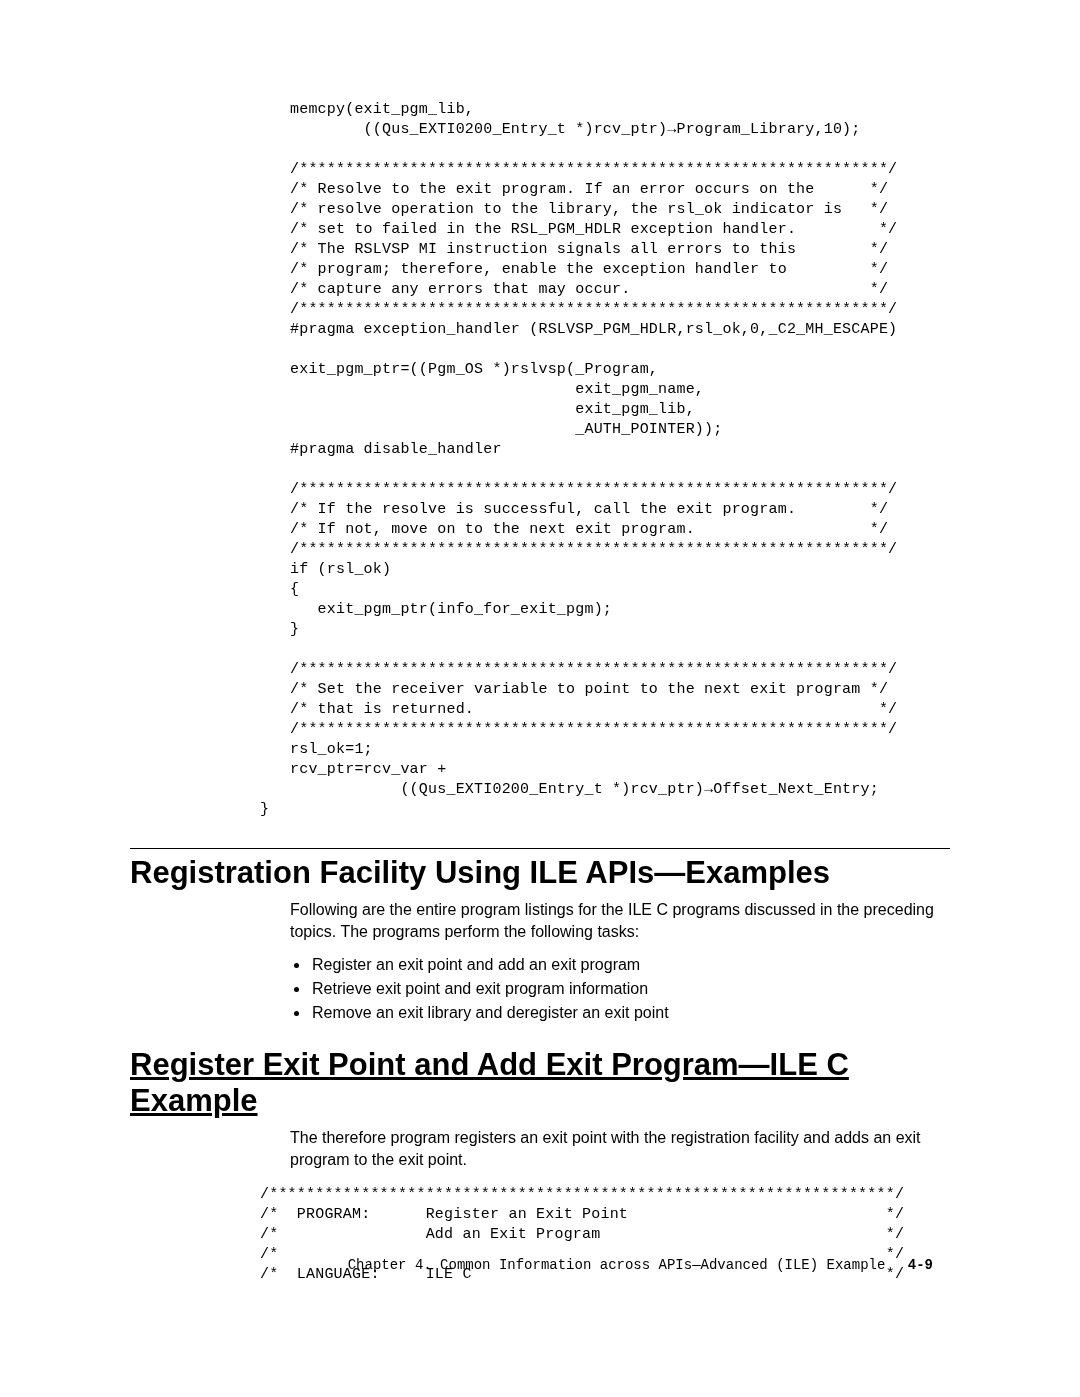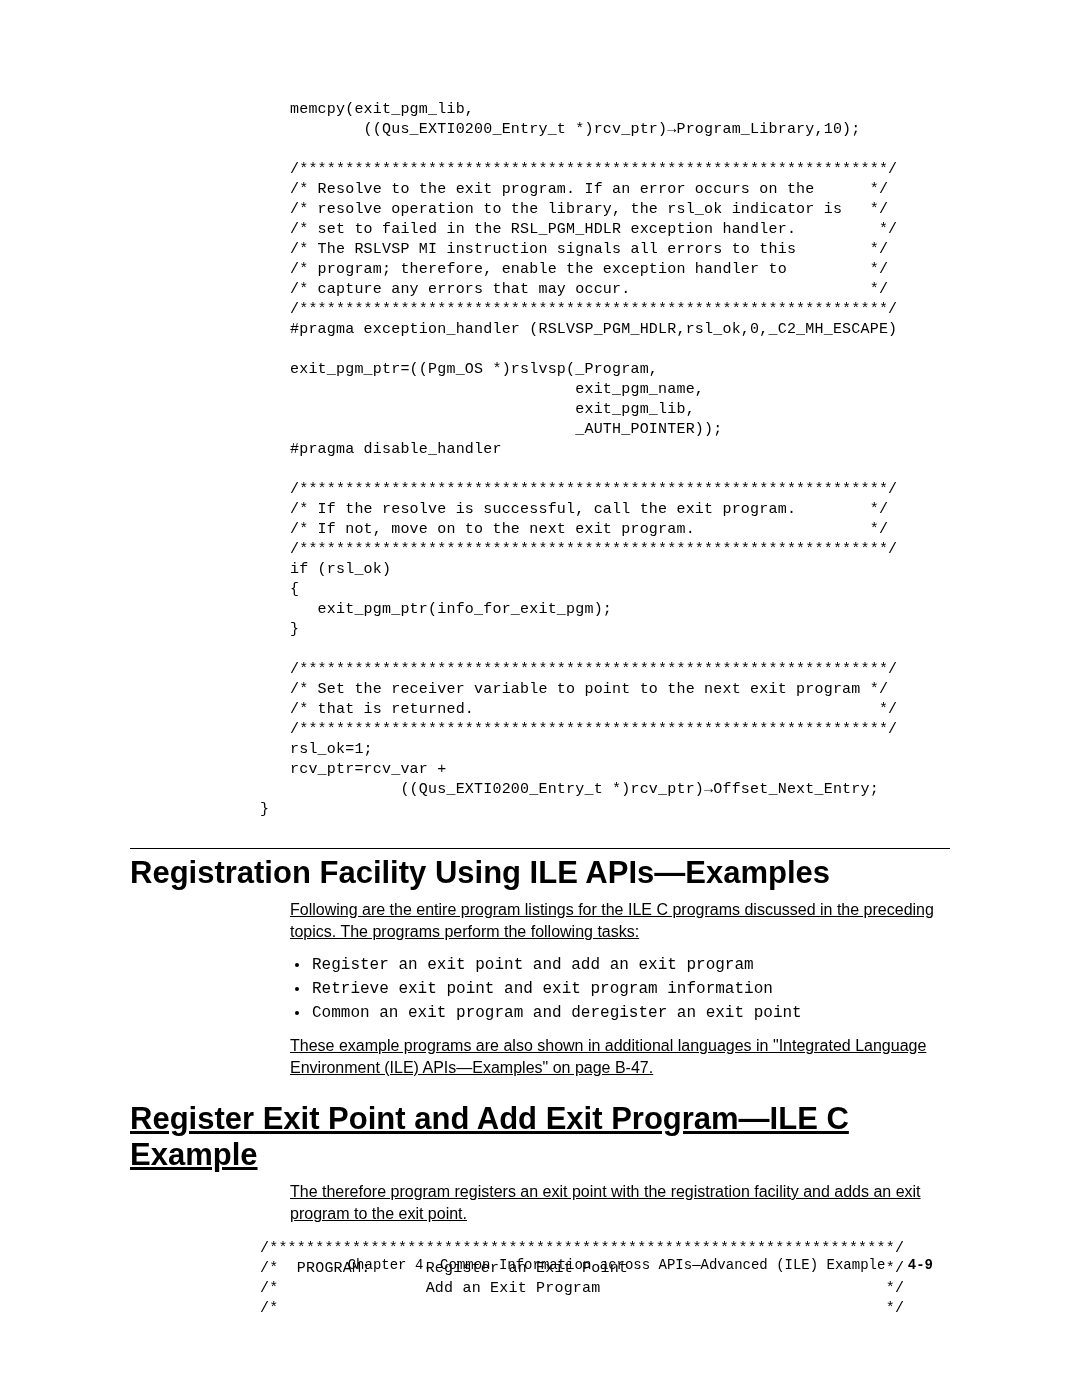--- a/index.html
+++ b/index.html
@@ -36,29 +36,28 @@
     font-weight: bold;
     font-size: 31px;
     margin: 4px 0 8px 0;
   }
   .body-text {
     font-family: Arial, Helvetica, sans-serif;
     font-size: 16px;
     line-height: 22px;
     margin-left: 160px;
     margin-top: 6px;
-    text-decoration: underline;
   }
   ul.body-list {
     margin: 10px 0 10px 160px;
     padding-left: 20px;
     font-size: 16px;
     line-height: 24px;
   }
-  ul.body-list li { list-style-type: disc; padding-left: 2px; font-family: Liberation Mono, monospace; }
+  ul.body-list li { list-style-type: disc; padding-left: 2px; }
   .footer {
     position: absolute;
     bottom: 42px;
     right: 147px;
     font-size: 14px;
     font-family: Liberation Mono, monospace;
   }
   .footer .pnum { font-weight: bold; margin-left: 14px; }
 </style>
 </head>
@@ -104,24 +103,23 @@
   <div class="code code-indent-2">}</div>
 
   <hr class="hr">
   <h2 class="sec">Registration Facility Using ILE APIs—Examples</h2>
 
   <div class="body-text">Following are the entire program listings for the ILE C programs discussed in the preceding topics.  The programs perform the following tasks:</div>
 
   <ul class="body-list">
     <li>Register an exit point and add an exit program</li>
     <li>Retrieve exit point and exit program information</li>
-    <li>Common an exit program and deregister an exit point</li>
+    <li>Remove an exit library and deregister an exit point</li>
   </ul>
 
-  <div class="body-text">These example programs are also shown in additional languages in "Integrated Language Environment (ILE) APIs—Examples" on page B-47.</div>
 
   <h2 class="sec" style="margin-top:22px;text-decoration:underline;">Register Exit Point and Add Exit Program—ILE C Example</h2>
 
   <div class="body-text">The therefore program registers an exit point with the registration facility and adds an exit program to the exit point.</div>
 
   <div class="code" style="margin-left:130px; margin-top:14px;">/********************************************************************/
 /*  PROGRAM:      Register an Exit Point                            */
 /*                Add an Exit Program                               */
 /*                                                                  */
 /*  LANGUAGE:     ILE C                                             */</div>

